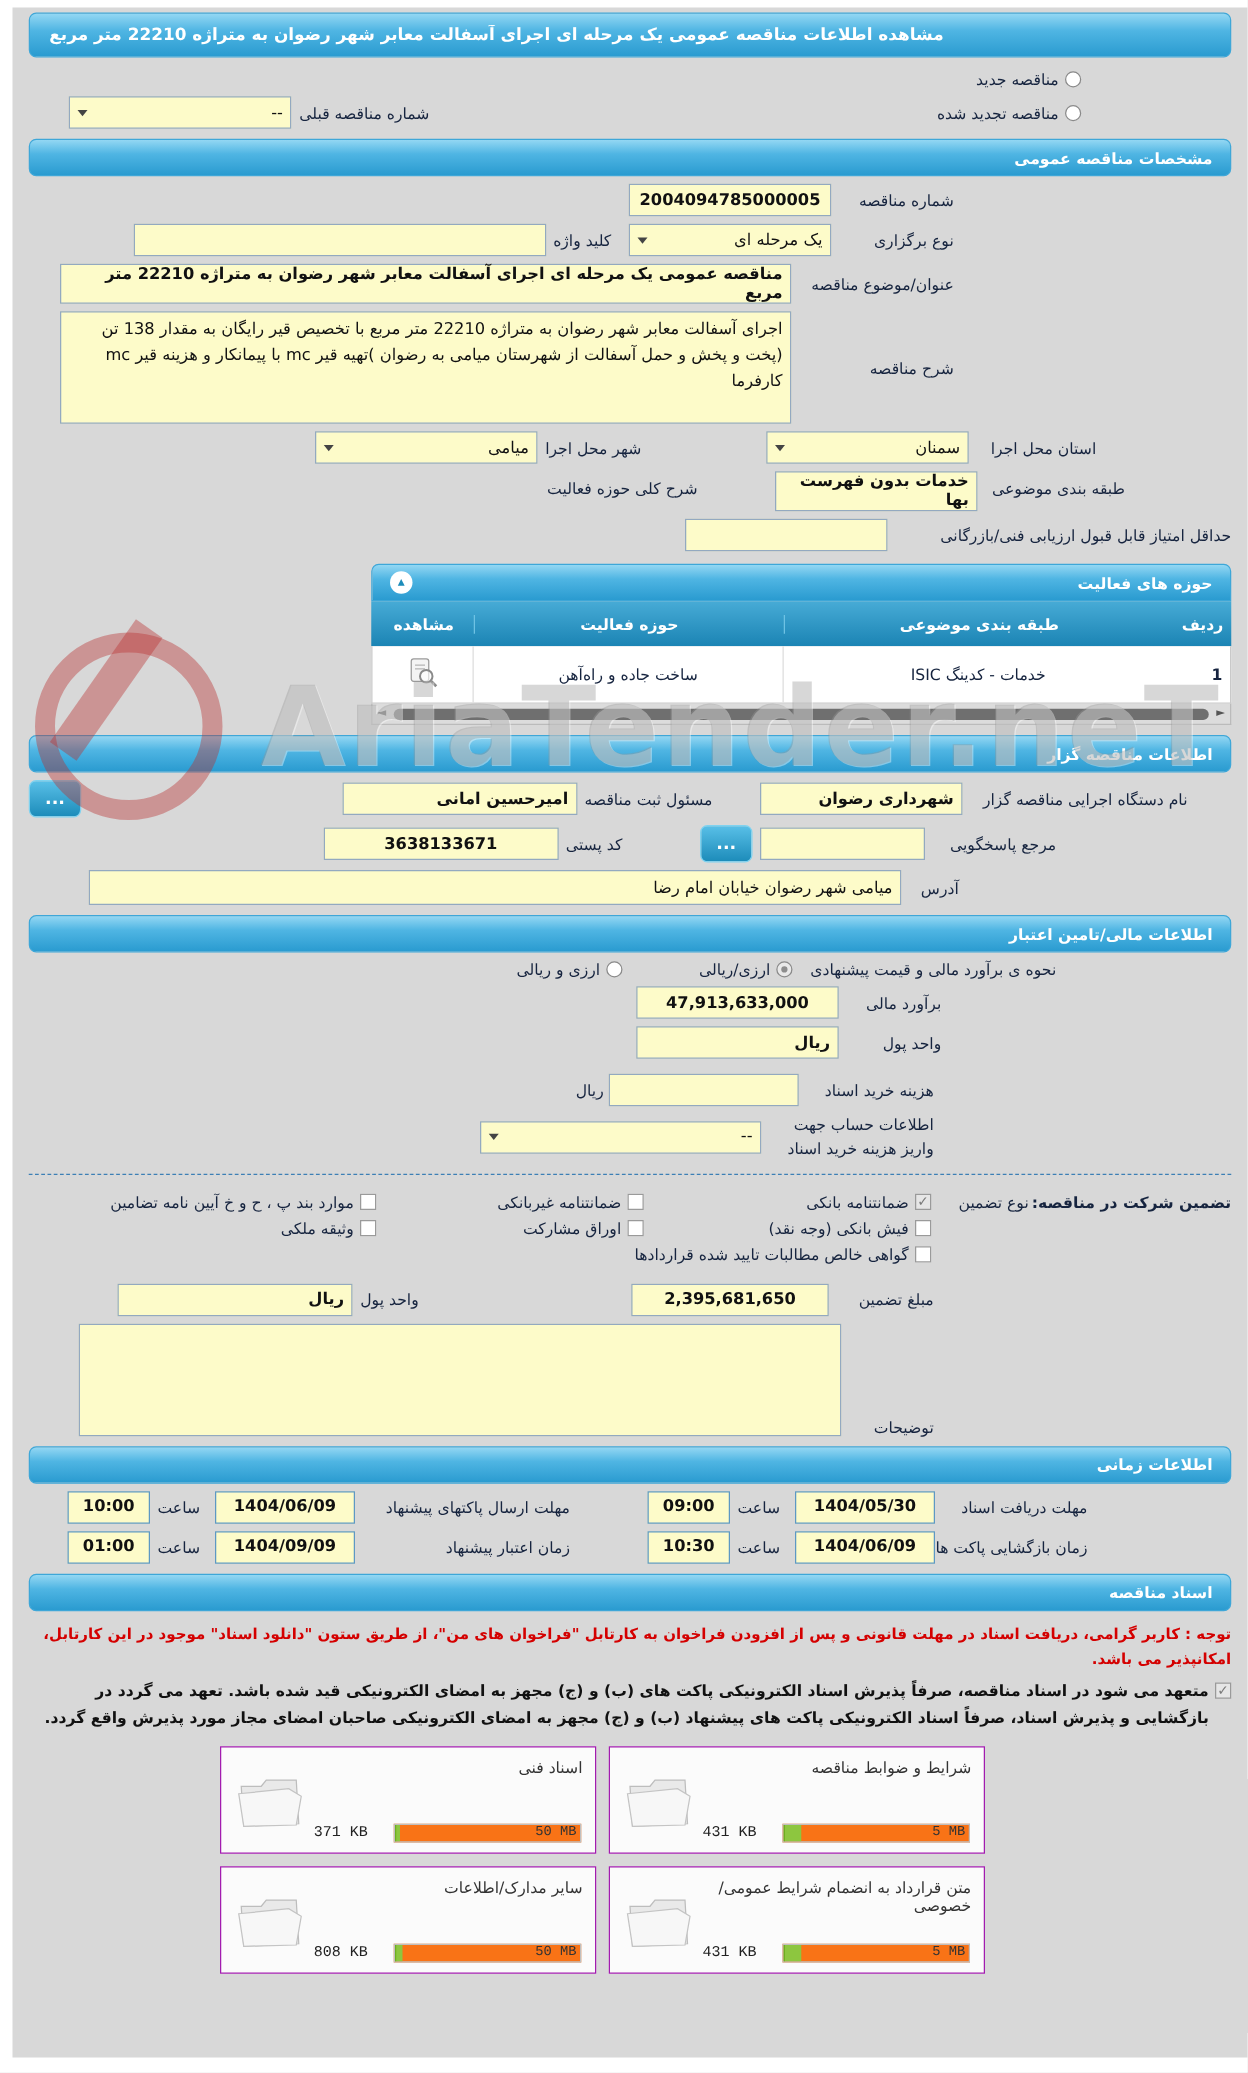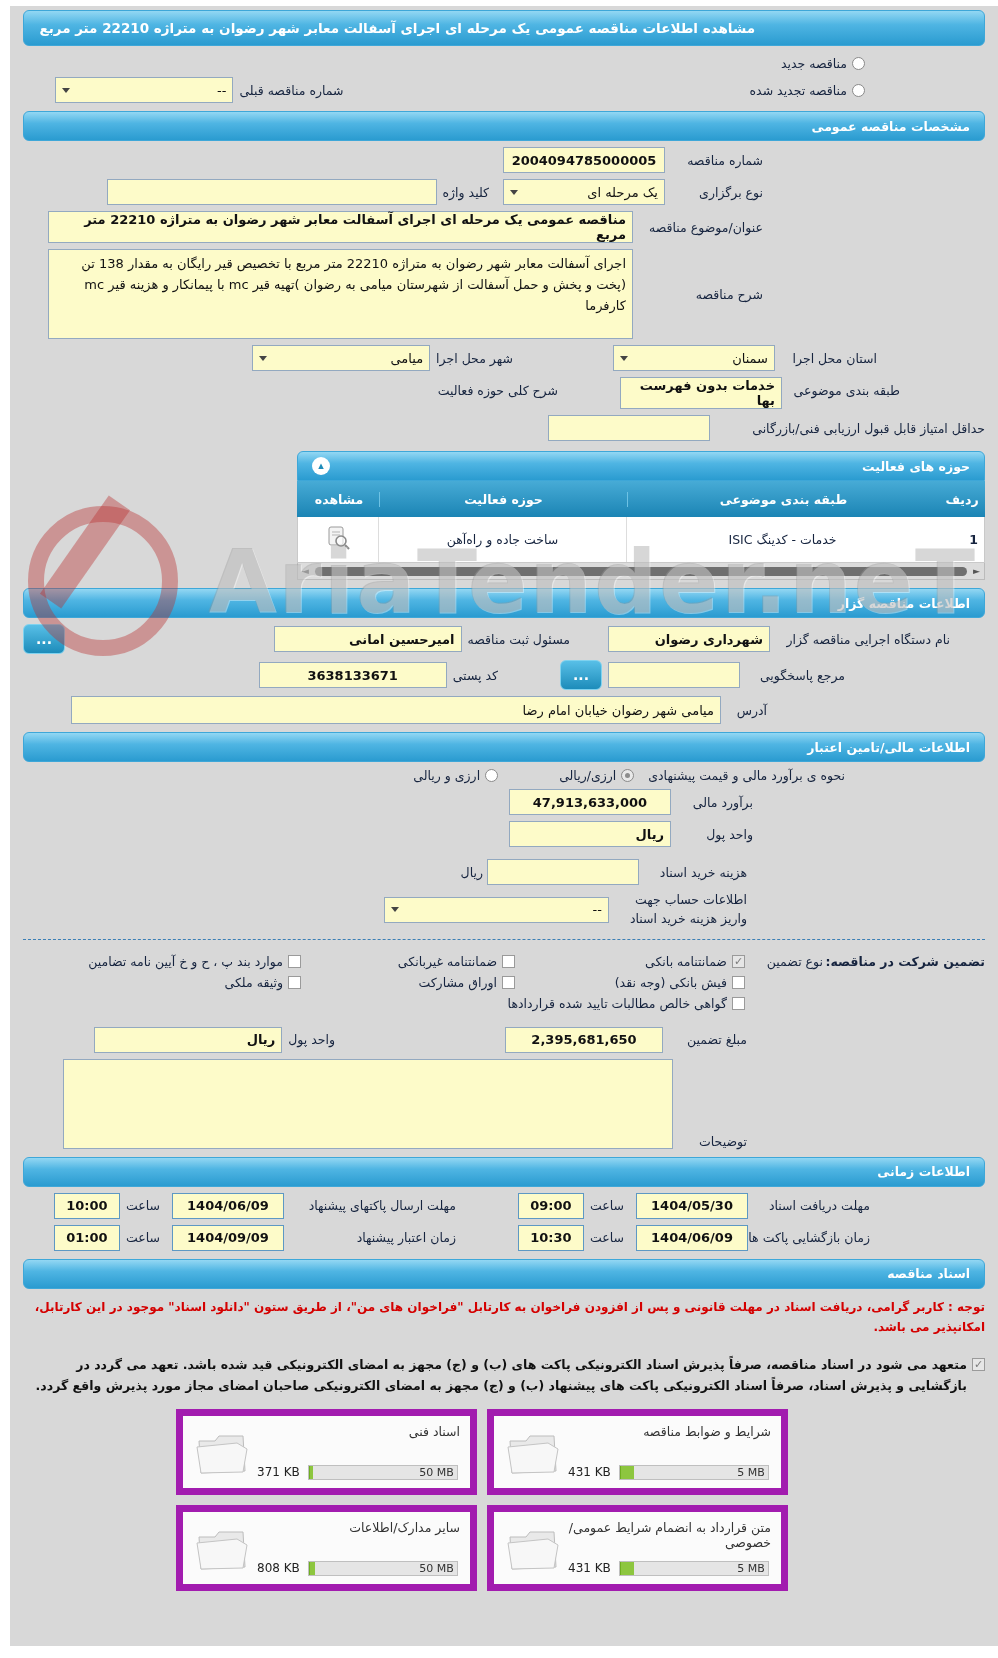--- a/index.html
+++ b/index.html
@@ -61,31 +61,31 @@
     display:flex; align-items:center; padding:0 4px; direction:ltr; }
   .hscroll .thumb { height:9px; background:#6f6f6f; border-radius:5px; flex:1; margin:0 6px; }
   .arr { font-size:9px; color:#555; }
 
   
   .date, .time { justify-content:center; font-weight:bold; direction:ltr; border:1px solid #5d98c4; }
   .date { width:112px; } .time { width:66px; }
 
   
   .notice { color:#d40000; font-weight:bold; font-size:12px; line-height:1.7; margin-top:8px; }
-  .commit { display:flex; direction:rtl; align-items:flex-start; margin-top:18px;
+  .commit { display:flex; direction:rtl; align-items:flex-start; margin-top:6px;
     font-weight:bold; font-size:12.5px; color:#111; line-height:1.65; }
   .commit .cb { margin-top:3px; }
   .cards { width:612px; margin:12px 197px 0 0; display:grid; grid-template-columns:1fr 1fr;
     gap:10px; direction:rtl; }
-  .card { background:#fbfbfb; border:7px solid #a21caf; height:86px; padding:8px 10px;
+  .card { background:#fbfbfb; border:1px solid #a21caf; height:86px; padding:8px 10px;
     display:flex; direction:rtl; align-items:center; }
   .card .cnt { flex:1; display:flex; flex-direction:column; justify-content:space-between; height:100%; }
   .card .flabel { font-size:12.5px; color:#333; text-align:right; }
-  .pbar { direction:ltr; display:flex; align-items:center; gap:8px; font-size:12px; color:#222; }
-  .track { width:150px; height:15px; background:#e5e5e5; border:1px solid #bfbfbf;
+  .pbar { direction:ltr; display:flex; align-items:center; gap:21px; font-size:12px; color:#222;font-family:Liberation Mono, monospace; }
+  .track { width:150px; height:15px; background:#f97316; border:1px solid #bfbfbf;
     position:relative; display:flex; }
   .fill { height:13px; background:#8dc63f; border-left:1px solid #6fae20; }
   .maxlbl { position:absolute; right:3px; font-size:11px; color:#333; }
   .folder { width:58px; height:50px; margin-right:6px; flex:0 0 auto; }
 
   
   .dashed { border:none; border-top:1px dashed #3c7fb5; margin:10px 0; }
 
   .watermark { position:absolute; top:470px; left:0; width:998px; height:210px;
     pointer-events:none; z-index:5; display:flex; align-items:center; direction:ltr; }

